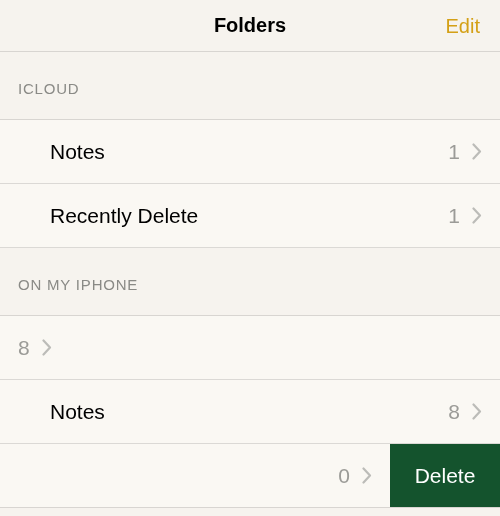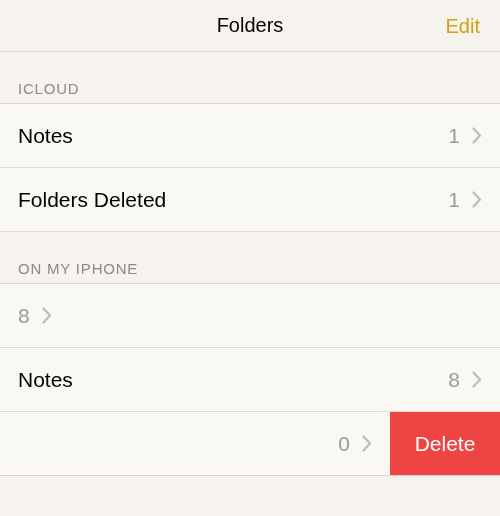--- a/index.html
+++ b/index.html
@@ -17,55 +17,56 @@
     .header {
       position: relative;
       height: 52px;
       display: flex;
       align-items: center;
       justify-content: center;
       border-bottom: 1px solid rgba(0,0,0,0.12);
     }
     .header-title {
       font-size: 20px;
-      font-weight: 400;
+      font-weight: 700;
       color: #000;
     }
     .header-edit {
       position: absolute;
       right: 20px;
       top: 50%;
       transform: translateY(-50%);
       font-size: 20px;
       font-weight: 400;
       color: #d4a017;
       cursor: pointer;
     }
     .section-header {
-      padding: 28px 18px 6px 18px;
+      padding: 28px 18px 22px 18px;
       font-size: 15px;
       letter-spacing: 0.8px;
       color: #8a8a86;
       text-transform: uppercase;
       border-bottom: 1px solid rgba(0,0,0,0.12);
     }
     .row {
       display: flex;
       align-items: center;
       height: 64px;
       padding: 0 18px;
       background: #faf8f3;
       border-bottom: 1px solid rgba(0,0,0,0.12);
       cursor: pointer;
       position: relative;
     }
     .row-label {
       flex: 1;
       font-size: 21px;
       color: #000;
+      margin-left: 32px;
     }
     .row-count {
       font-size: 21px;
       color: #9b9b97;
       margin-right: 12px;
     }
     .chevron {
       width: 10px;
       height: 17px;
       color: #bcbcb8;
@@ -81,21 +82,21 @@
     .swipe-content {
       flex: 1;
       display: flex;
       align-items: center;
       justify-content: flex-end;
       padding: 0 18px;
       background: #faf8f3;
     }
     .delete-button {
       width: 110px;
-      background: #ef4444;
+      background: #14532d;
       color: #fff;
       font-size: 21px;
       display: flex;
       align-items: center;
       justify-content: center;
       cursor: pointer;
       border: none;
     }
     .filler {
       height: 100px;
@@ -116,21 +117,21 @@
   <div class="row-label">Notes</div>
   <div class="row-count">1</div>
   <span class="chevron">
     <svg width="10" height="17" viewBox="0 0 10 17" fill="none">
         <path d="M1.5 1.5L8 8.5L1.5 15.5" stroke="currentColor" stroke-width="2.2" stroke-linecap="round" stroke-linejoin="round"></path>
       </svg>
   </span>
 </div>
 
 <div class="row">
-  <div class="row-label">Folders Deleted</div>
+  <div class="row-label">Recently Delete</div>
   <div class="row-count">1</div>
   <span class="chevron">
     <svg width="10" height="17" viewBox="0 0 10 17" fill="none">
         <path d="M1.5 1.5L8 8.5L1.5 15.5" stroke="currentColor" stroke-width="2.2" stroke-linecap="round" stroke-linejoin="round"></path>
       </svg>
   </span>
 </div>
 
 <div class="section-header">ON MY IPHONE</div>
 

